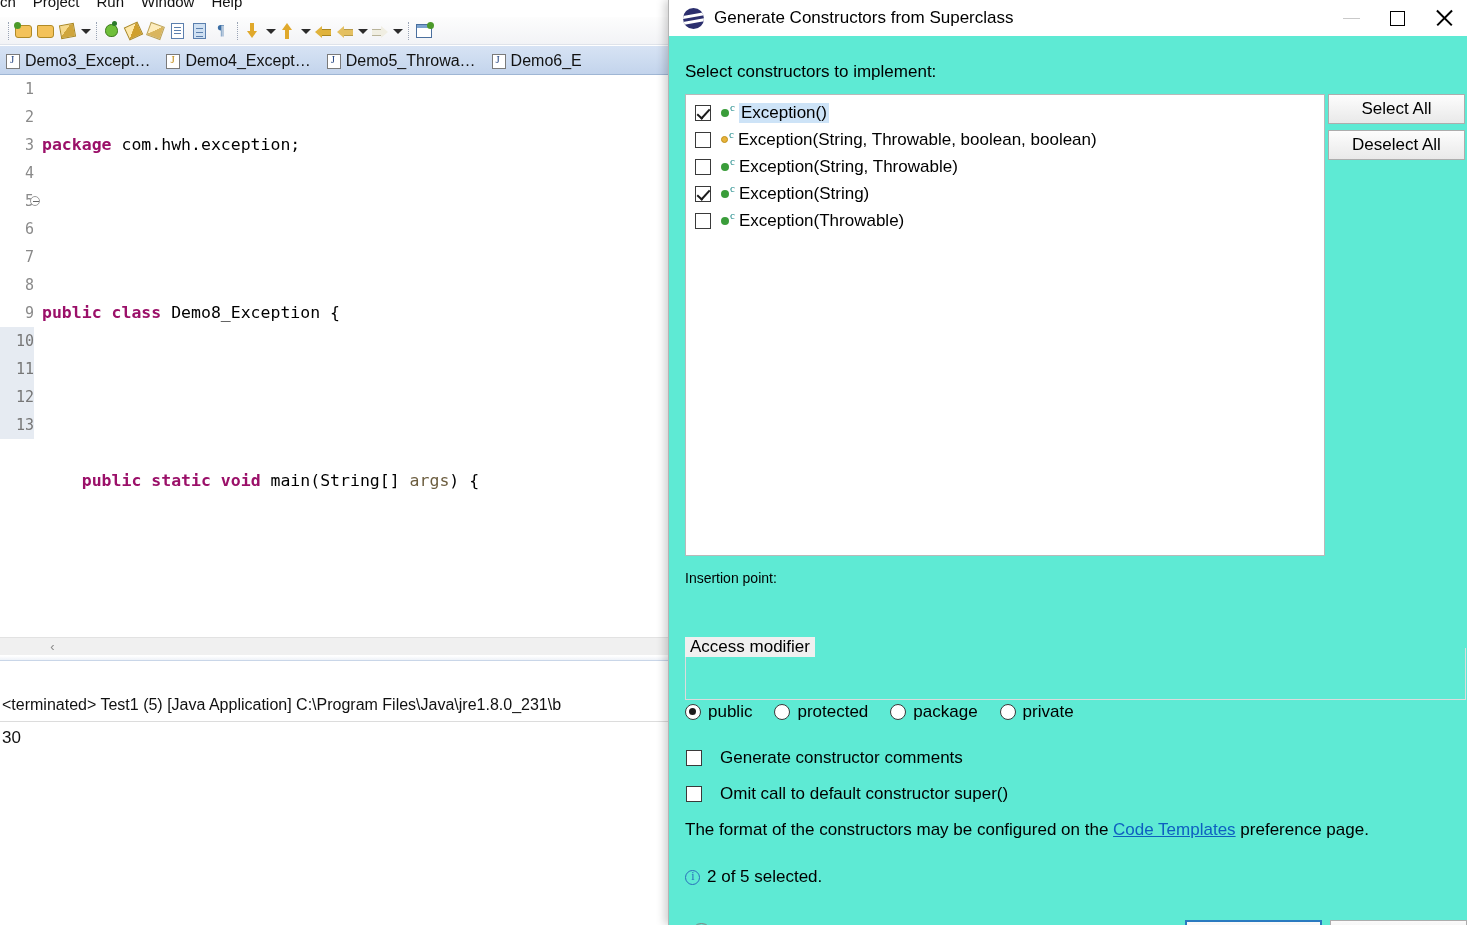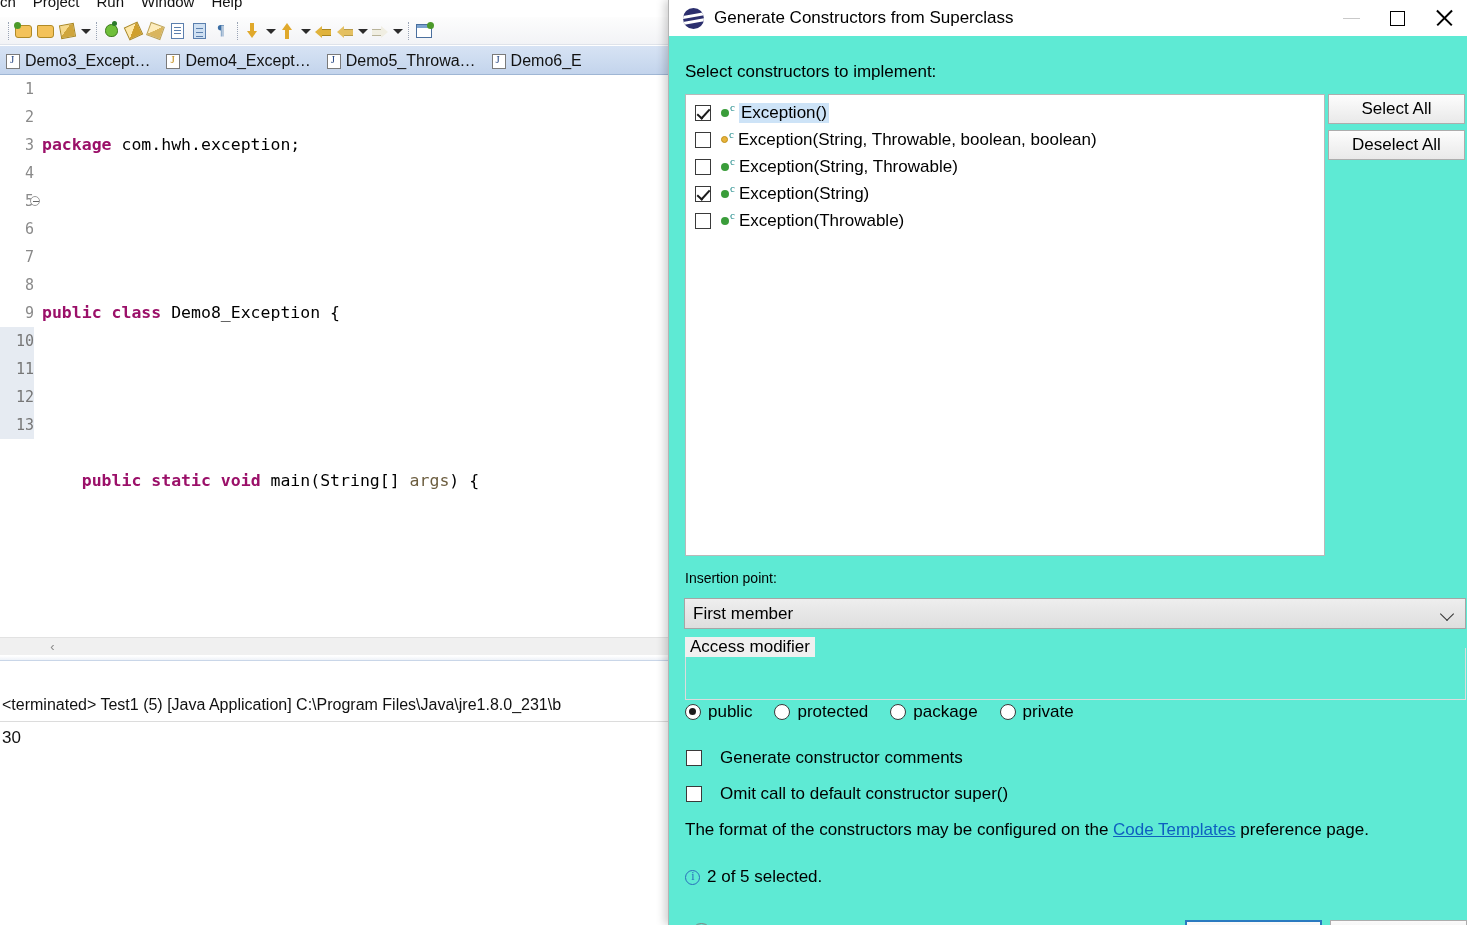--- a/index.html
+++ b/index.html
@@ -567,24 +567,20 @@
           <span class="mdot pub"></span>
           <span class="ctype">c</span>
           <span class="ctor-label">Exception(Throwable)</span>
         </div>
       </div>
 
       <div class="sidebtn" id="btn-select-all">Select All</div>
       <div class="sidebtn" id="btn-deselect-all">Deselect All</div>
 
       <div class="lbl-insertion">Insertion point:</div>
-      <div class="combo">
-        <span>First member</span>
-        <span class="chev"></span>
-      </div>
 
       <div class="group"></div>
       <div class="group-title">Access modifier</div>
 
       <div class="radio-row">
         <div class="radio-item">
           <span class="rdo on"></span>
           <span class="rdo-label">public</span>
         </div>
         <div class="radio-item">

